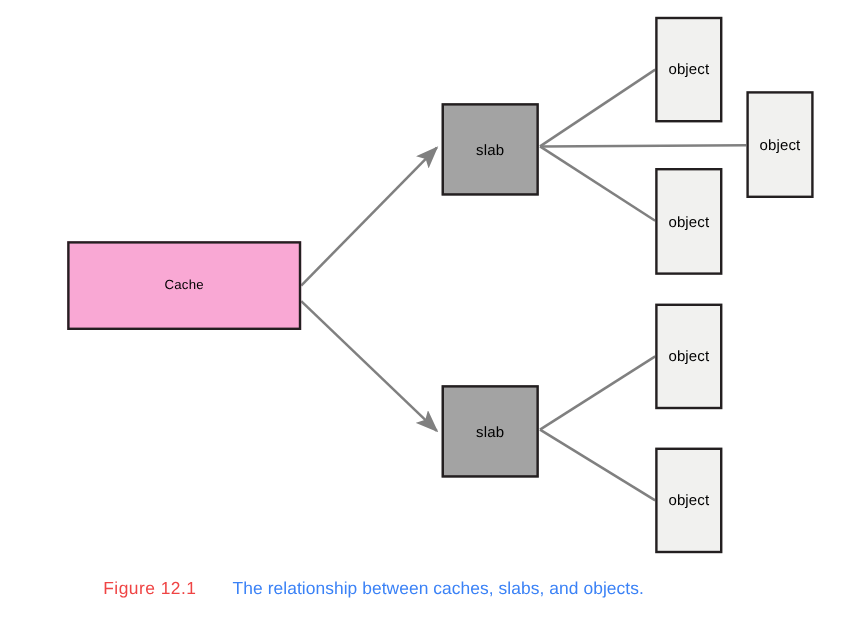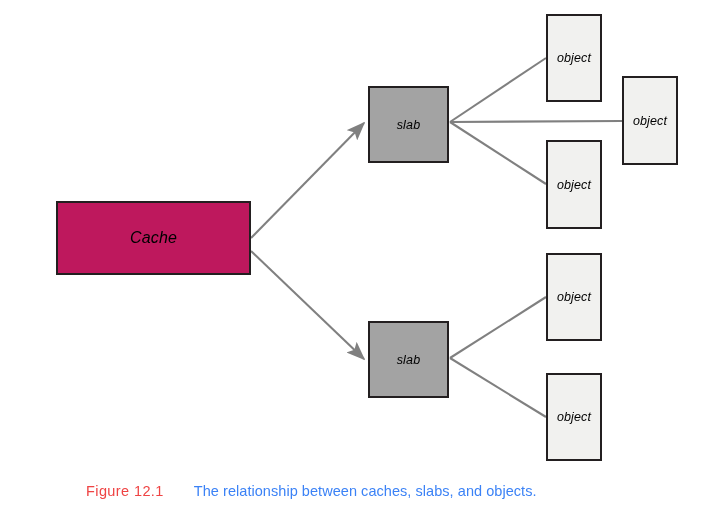--- a/index.html
+++ b/index.html
@@ -30,25 +30,24 @@
   .node-box {
     position: absolute;
     box-sizing: border-box;
     border: 2.5px solid #231f20;
     display: flex;
     align-items: center;
     justify-content: center;
     text-align: center;
     color: #000000;
     z-index: 3;
-    font-style: italic;
   }
   .node-cache {
-    background: #be185d;
-    font-size: 16px;
+    background: #f9a8d4;
+    font-size: 11px;
     letter-spacing: 0.2px;
     align-items: center;
   }
   .node-slab {
     background: #a3a3a3;
     font-size: 12.5px;
     letter-spacing: 0.2px;
   }
   .node-object {
     background: #f1f1ef;

